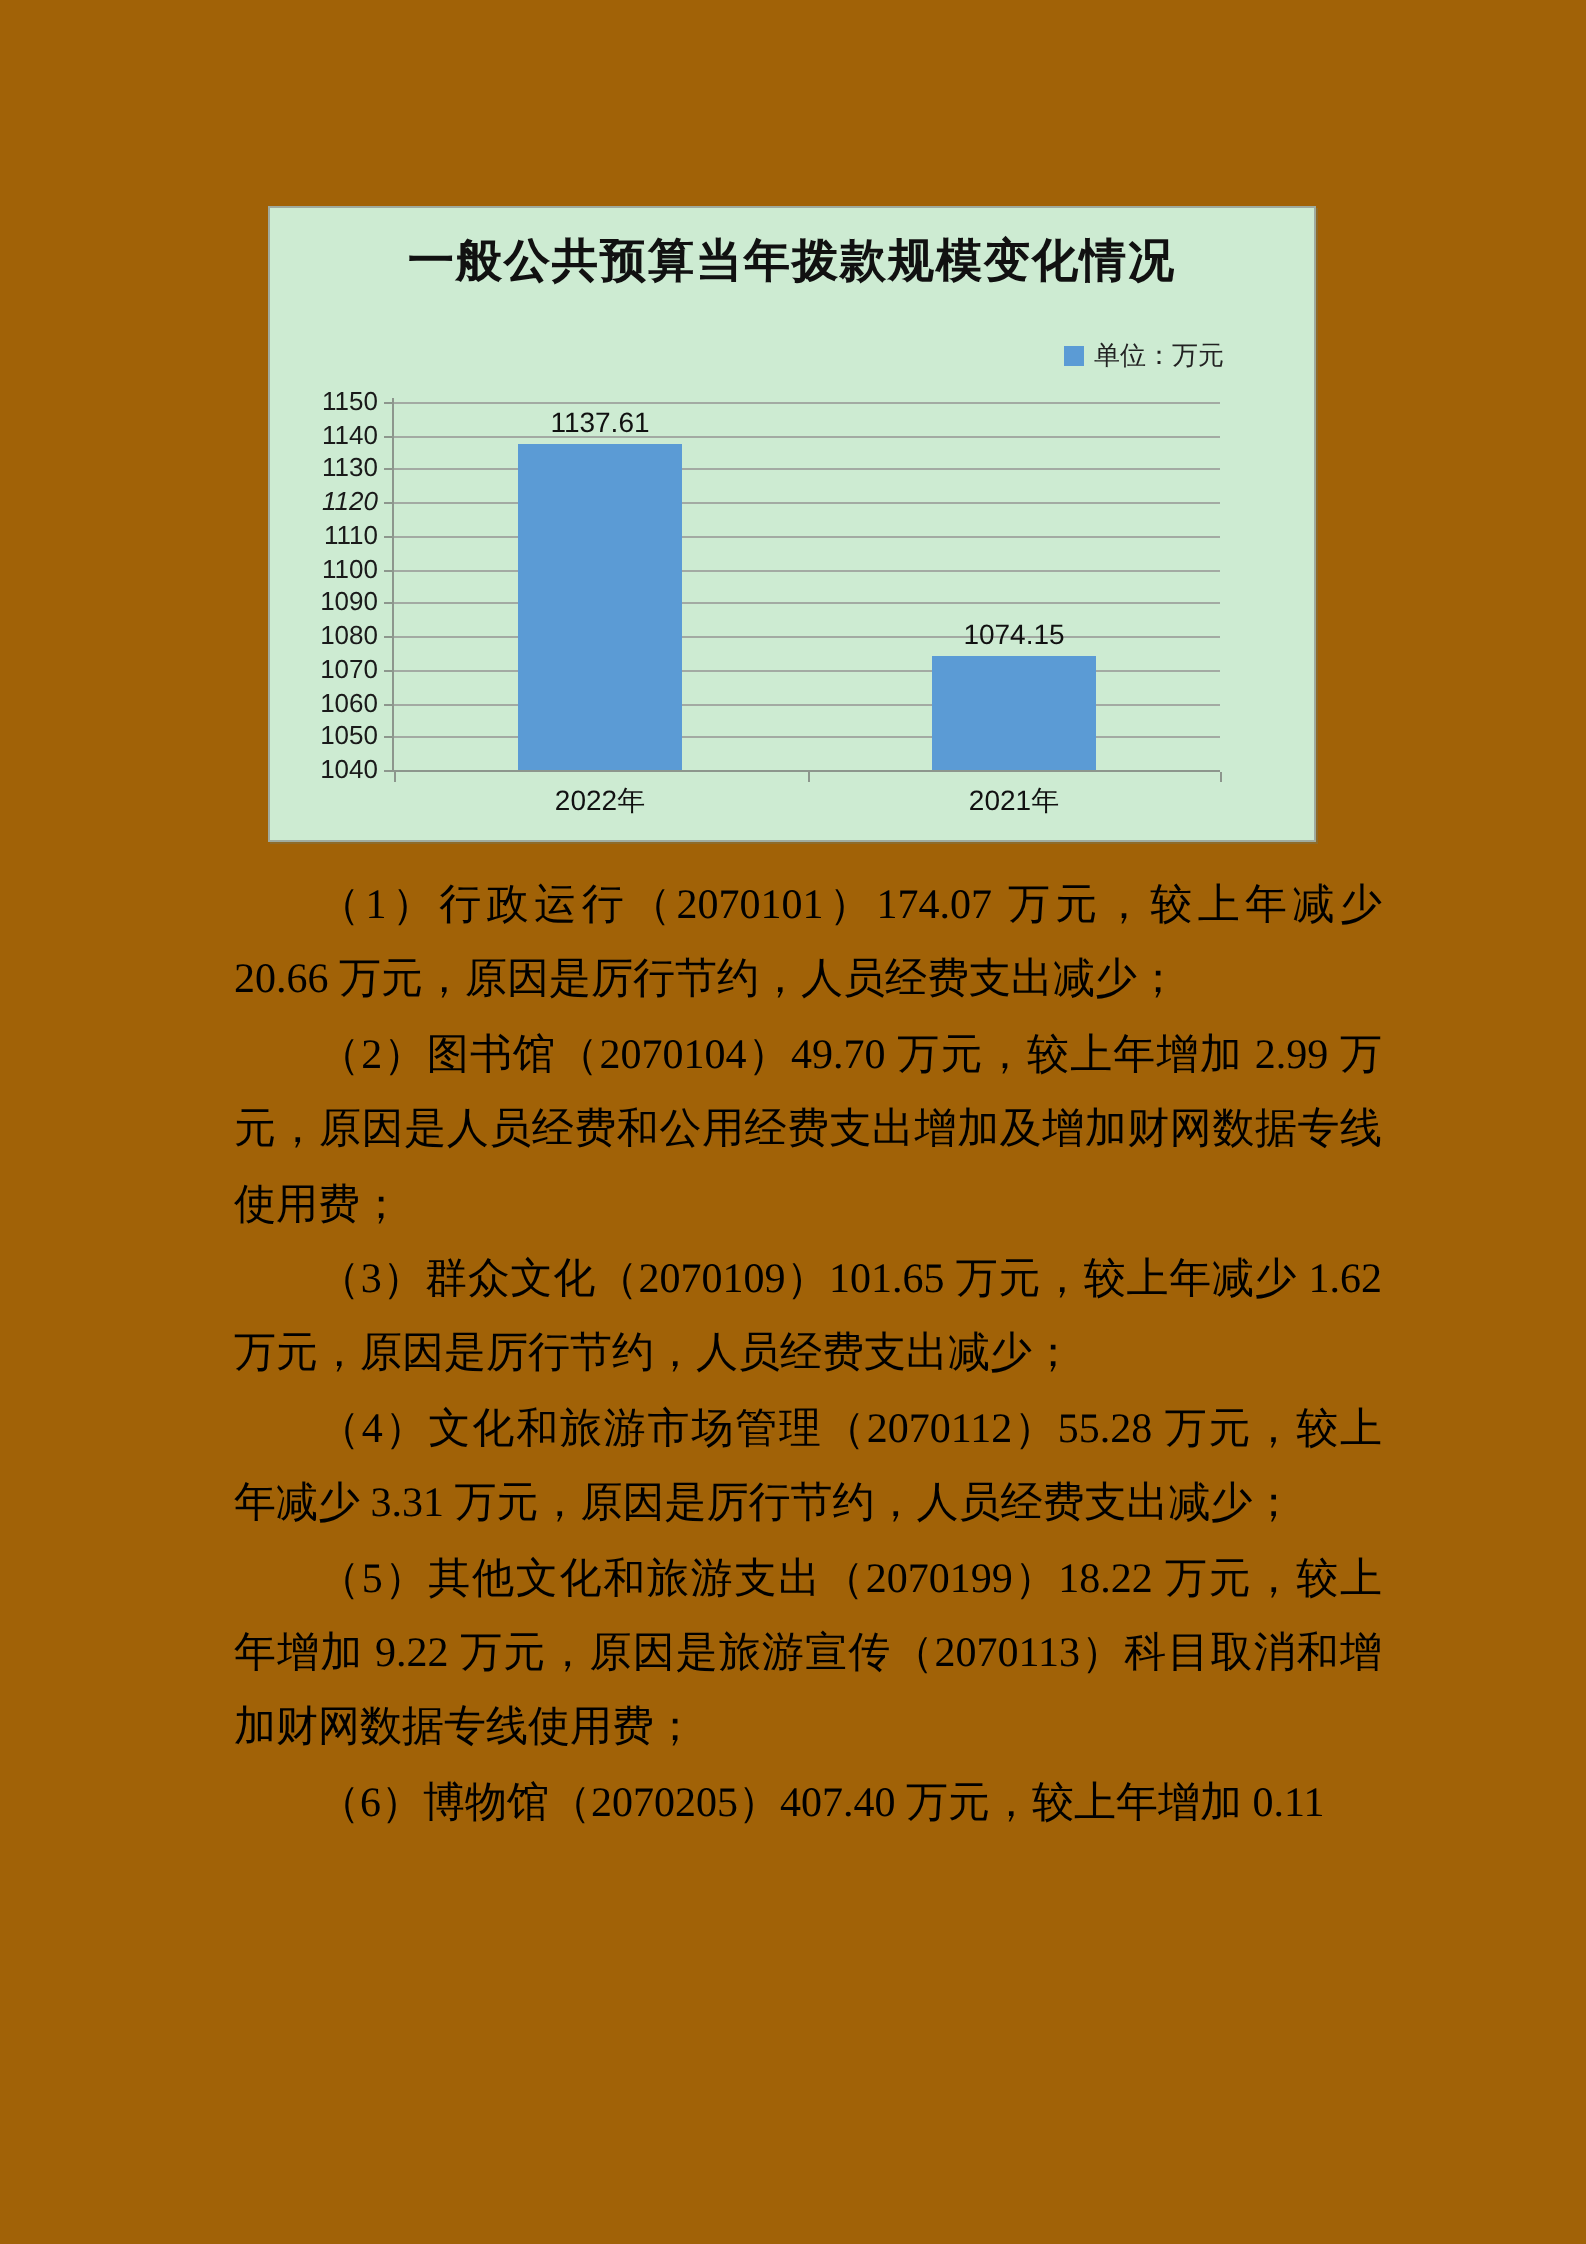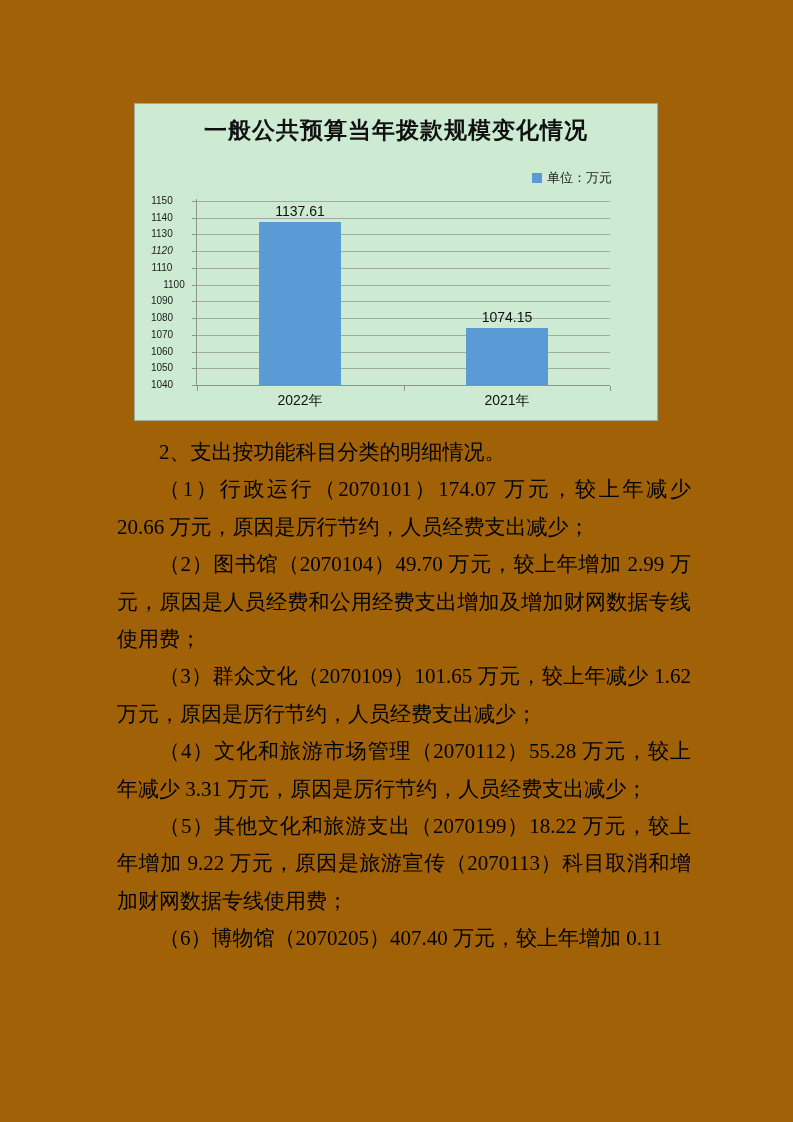--- a/index.html
+++ b/index.html
@@ -31,22 +31,22 @@
   .legend-swatch { width:10px; height:10px; display:inline-block; }
   .plot-area {
     position:absolute; left:62px; top:97px; width:413px; height:184px;
   }
   .axis-left   { position:absolute; left:-1px; top:-2px; bottom:0; width:1px; }
   .axis-bottom { position:absolute; left:-1px; right:0; bottom:-1px; height:1px; }
   .gridline { position:absolute; left:0; width:100%; height:1px; }
   .ytick { position:absolute; width:5px; height:1px; left:-5px; }
   .xtick { position:absolute; width:1px; height:5px; bottom:-6px; }
   .y-label {
-    position:absolute; left:-62px; width:54px; text-align:center;
-    font-size:10px; color:#1a1a1a; line-height:14px;
+    position:absolute; left:-62px; width:54px; text-align:right;
+    font-size:13px; color:#1a1a1a; line-height:14px;
   }
   .bar { position:absolute; }
   .bar-value {
     position:absolute; width:110px; text-align:center;
     font-size:14px; color:#111;
   }
   .x-label {
     position:absolute; width:120px; text-align:center;
     font-size:14px; color:#111; top:100%; margin-top:7px;
   }
@@ -114,21 +114,20 @@
         <div class="bar" style="left: 62px; width: 82px; top: 21px; height: 163px; background: rgb(91, 155, 213);"></div>
         <div class="bar-value" style="left: 48px; top: 2px; text-align: center;">1137.61</div>
         <div class="x-label" style="left: 43px;">2022年</div>
         <div class="bar" style="left: 269px; width: 82px; top: 127px; height: 57px; background: rgb(91, 155, 213);"></div>
         <div class="bar-value" style="left: 255px; top: 108px;">1074.15</div>
         <div class="x-label" style="left: 250px;">2021年</div>
       </div>
   </div>
 
   <div class="doc-text">
-      <p>2、支出按功能科目分类的明细情况。</p>
       <p>（1）行政运行（2070101）174.07 万元，较上年减少 20.66 万元，原因是厉行节约，人员经费支出减少；</p>
       <p>（2）图书馆（2070104）49.70 万元，较上年增加 2.99 万元，原因是人员经费和公用经费支出增加及增加财网数据专线使用费；</p>
       <p>（3）群众文化（2070109）101.65 万元，较上年减少 1.62 万元，原因是厉行节约，人员经费支出减少；</p>
       <p>（4）文化和旅游市场管理（2070112）55.28 万元，较上年减少 3.31 万元，原因是厉行节约，人员经费支出减少；</p>
       <p>（5）其他文化和旅游支出（2070199）18.22 万元，较上年增加 9.22 万元，原因是旅游宣传（2070113）科目取消和增加财网数据专线使用费；</p>
       <p>（6）博物馆（2070205）407.40 万元，较上年增加 0.11</p>
     </div>
 
 </div>
 

